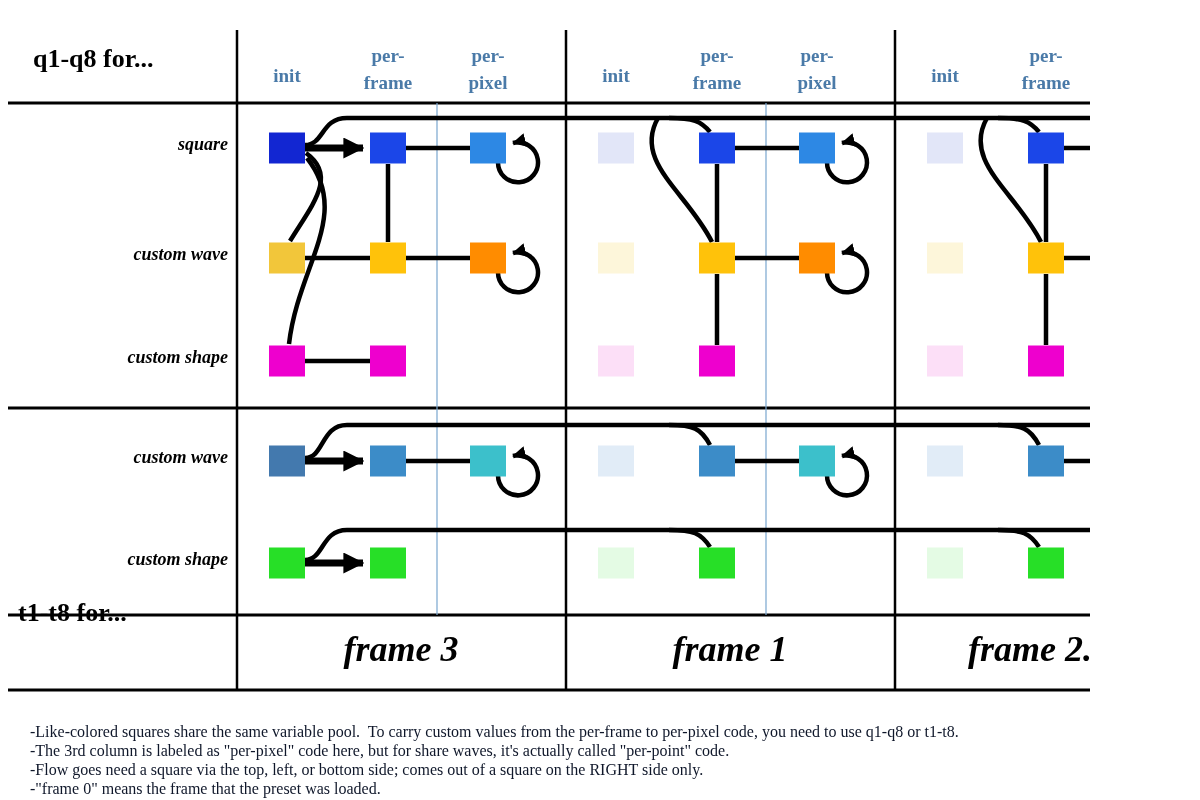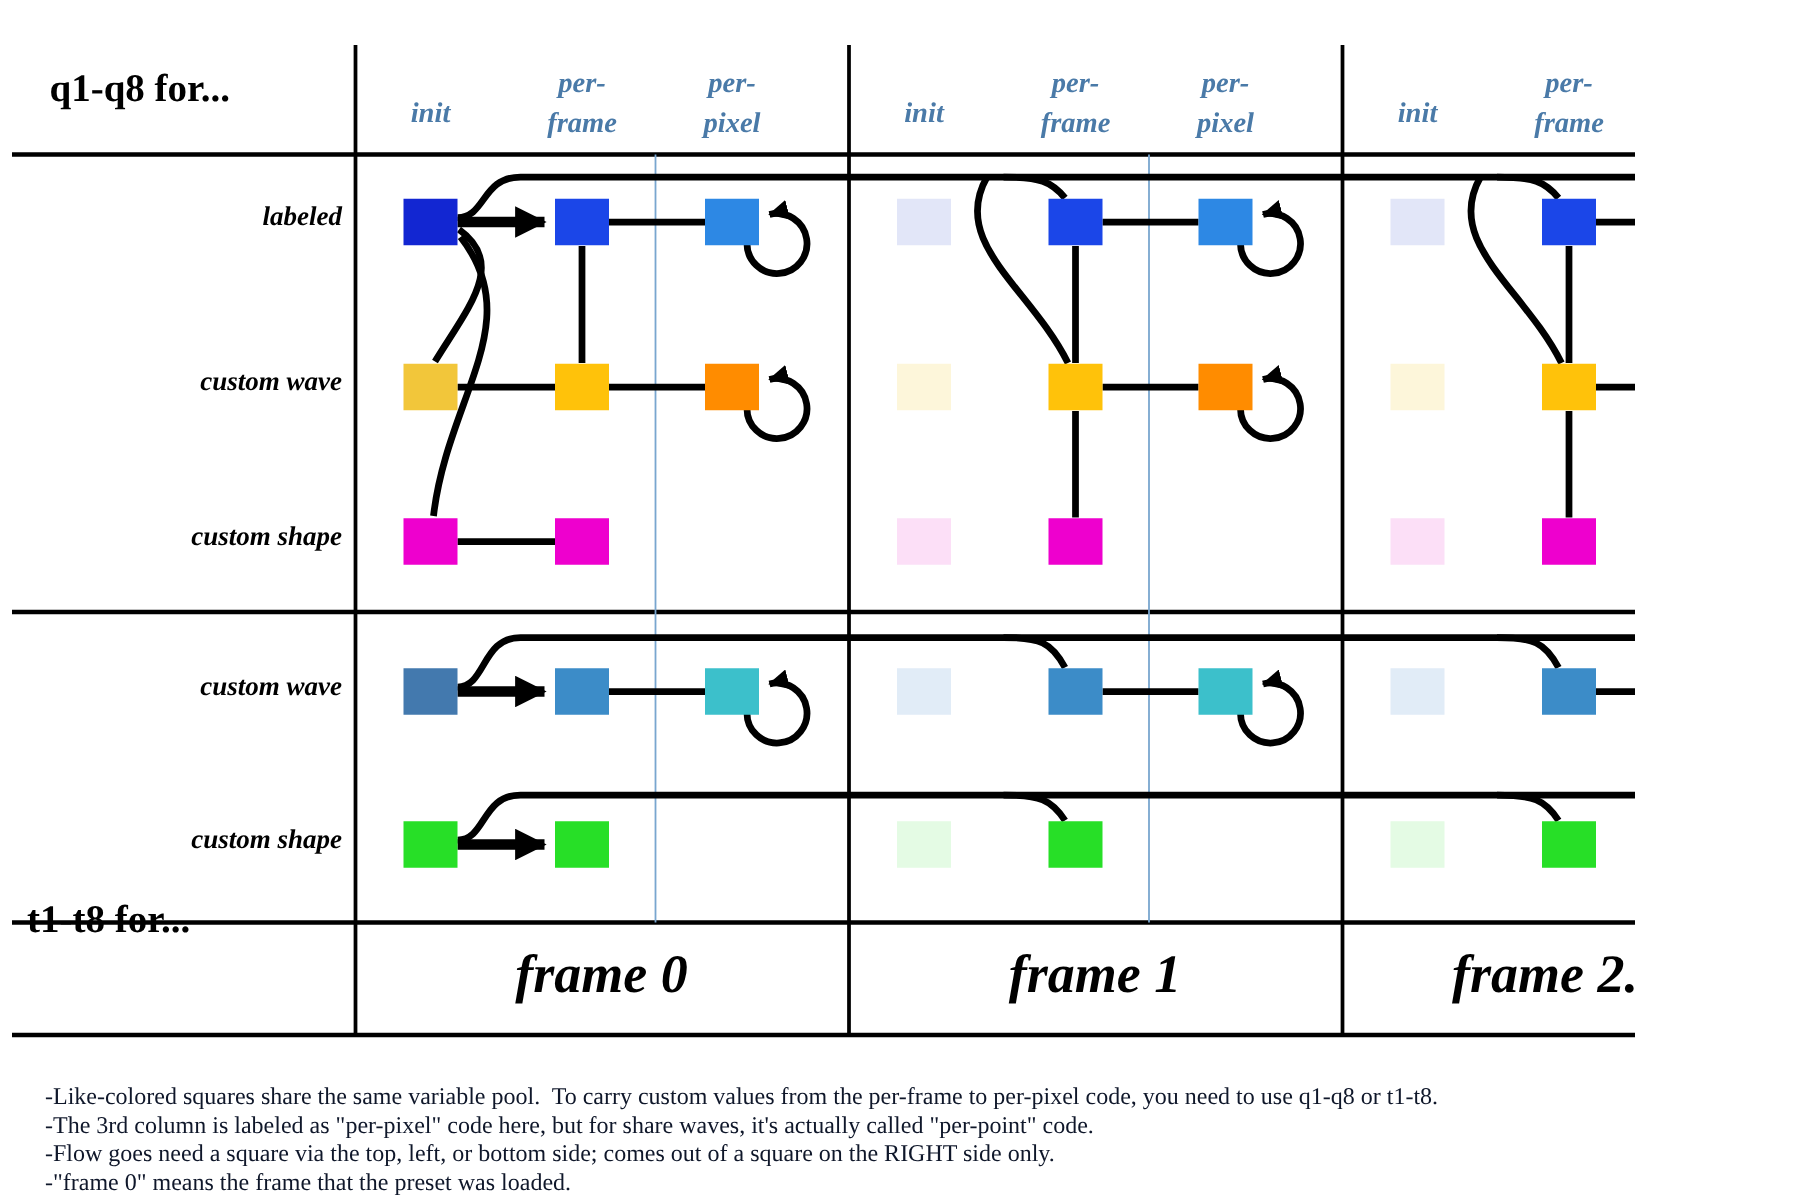--- a/index.html
+++ b/index.html
@@ -2,21 +2,21 @@
 <html><head>
 <meta charset="utf-8">
 <style>
   html,body{margin:0;padding:0;background:#fff;}
   .stage{
     position:relative;width:1090px;height:800px;background:#ffffff;
     font-family:"Liberation Serif","DejaVu Serif",serif;overflow:hidden;
   }
   .stage svg{position:absolute;left:0;top:0;}
   .corner{position:absolute;font-weight:bold;font-size:26px;color:#000;}
-  .hdr{position:absolute;text-align:center;font-weight:bold;font-style:italic;
+  .hdr{position:absolute;text-align:center;font-weight:bold;
        font-size:19px;line-height:27px;color:#4a7aa8;width:70px;}
   .rowlab{position:absolute;left:0;width:228px;text-align:right;
           font-weight:bold;font-style:italic;font-size:18px;color:#000;}
   .flab{position:absolute;width:310px;text-align:center;font-weight:bold;
         font-style:italic;font-size:36px;color:#000;}
   .notes{position:absolute;left:30px;top:722px;}
   .note{font-size:16px;line-height:19px;color:#0f172a;white-space:pre-wrap;}
 </style>
 </head>
 <body>
@@ -153,28 +153,28 @@
       <div class="hdr" style="left:1011px;top:42px">
         <div class="" style="">per-</div>
         <div class="" style="">frame</div>
       </div>
       <div class="hdr" style="left:1111px;top:42px">
         <div class="" style="">per-</div>
         <div class="" style="">pixel</div>
       </div>
     </div>
   <div id="rowlabels">
-      <div class="rowlab" style="top:134px">labeled</div>
+      <div class="rowlab" style="top:134px">square</div>
       <div class="rowlab" style="top:244px">custom wave</div>
       <div class="rowlab" style="top:347px">custom shape</div>
       <div class="rowlab" style="top:447px">custom wave</div>
       <div class="rowlab" style="top:549px">custom shape</div>
     </div>
   <div id="framelabels">
-      <div class="flab" style="left:246px;top:628px">frame 0</div>
+      <div class="flab" style="left:246px;top:628px">frame 3</div>
       <div class="flab" style="left:575px;top:628px">frame 1</div>
       <div class="flab" style="left:884px;top:628px">frame 2...</div>
     </div>
   <div class="notes" id="notes">
       <div class="note" style="">-Like-colored squares share the same variable pool.  To carry custom values from the per-frame to per-pixel code, you need to use q1-q8 or t1-t8.</div>
       <div class="note" style="">-The 3rd column is labeled as "per-pixel" code here, but for share waves, it's actually called "per-point" code.</div>
       <div class="note" style="">-Flow goes need a square via the top, left, or bottom side; comes out of a square on the RIGHT side only.</div>
       <div class="note" style="">-"frame 0" means the frame that the preset was loaded.</div>
     </div>
 </div>

